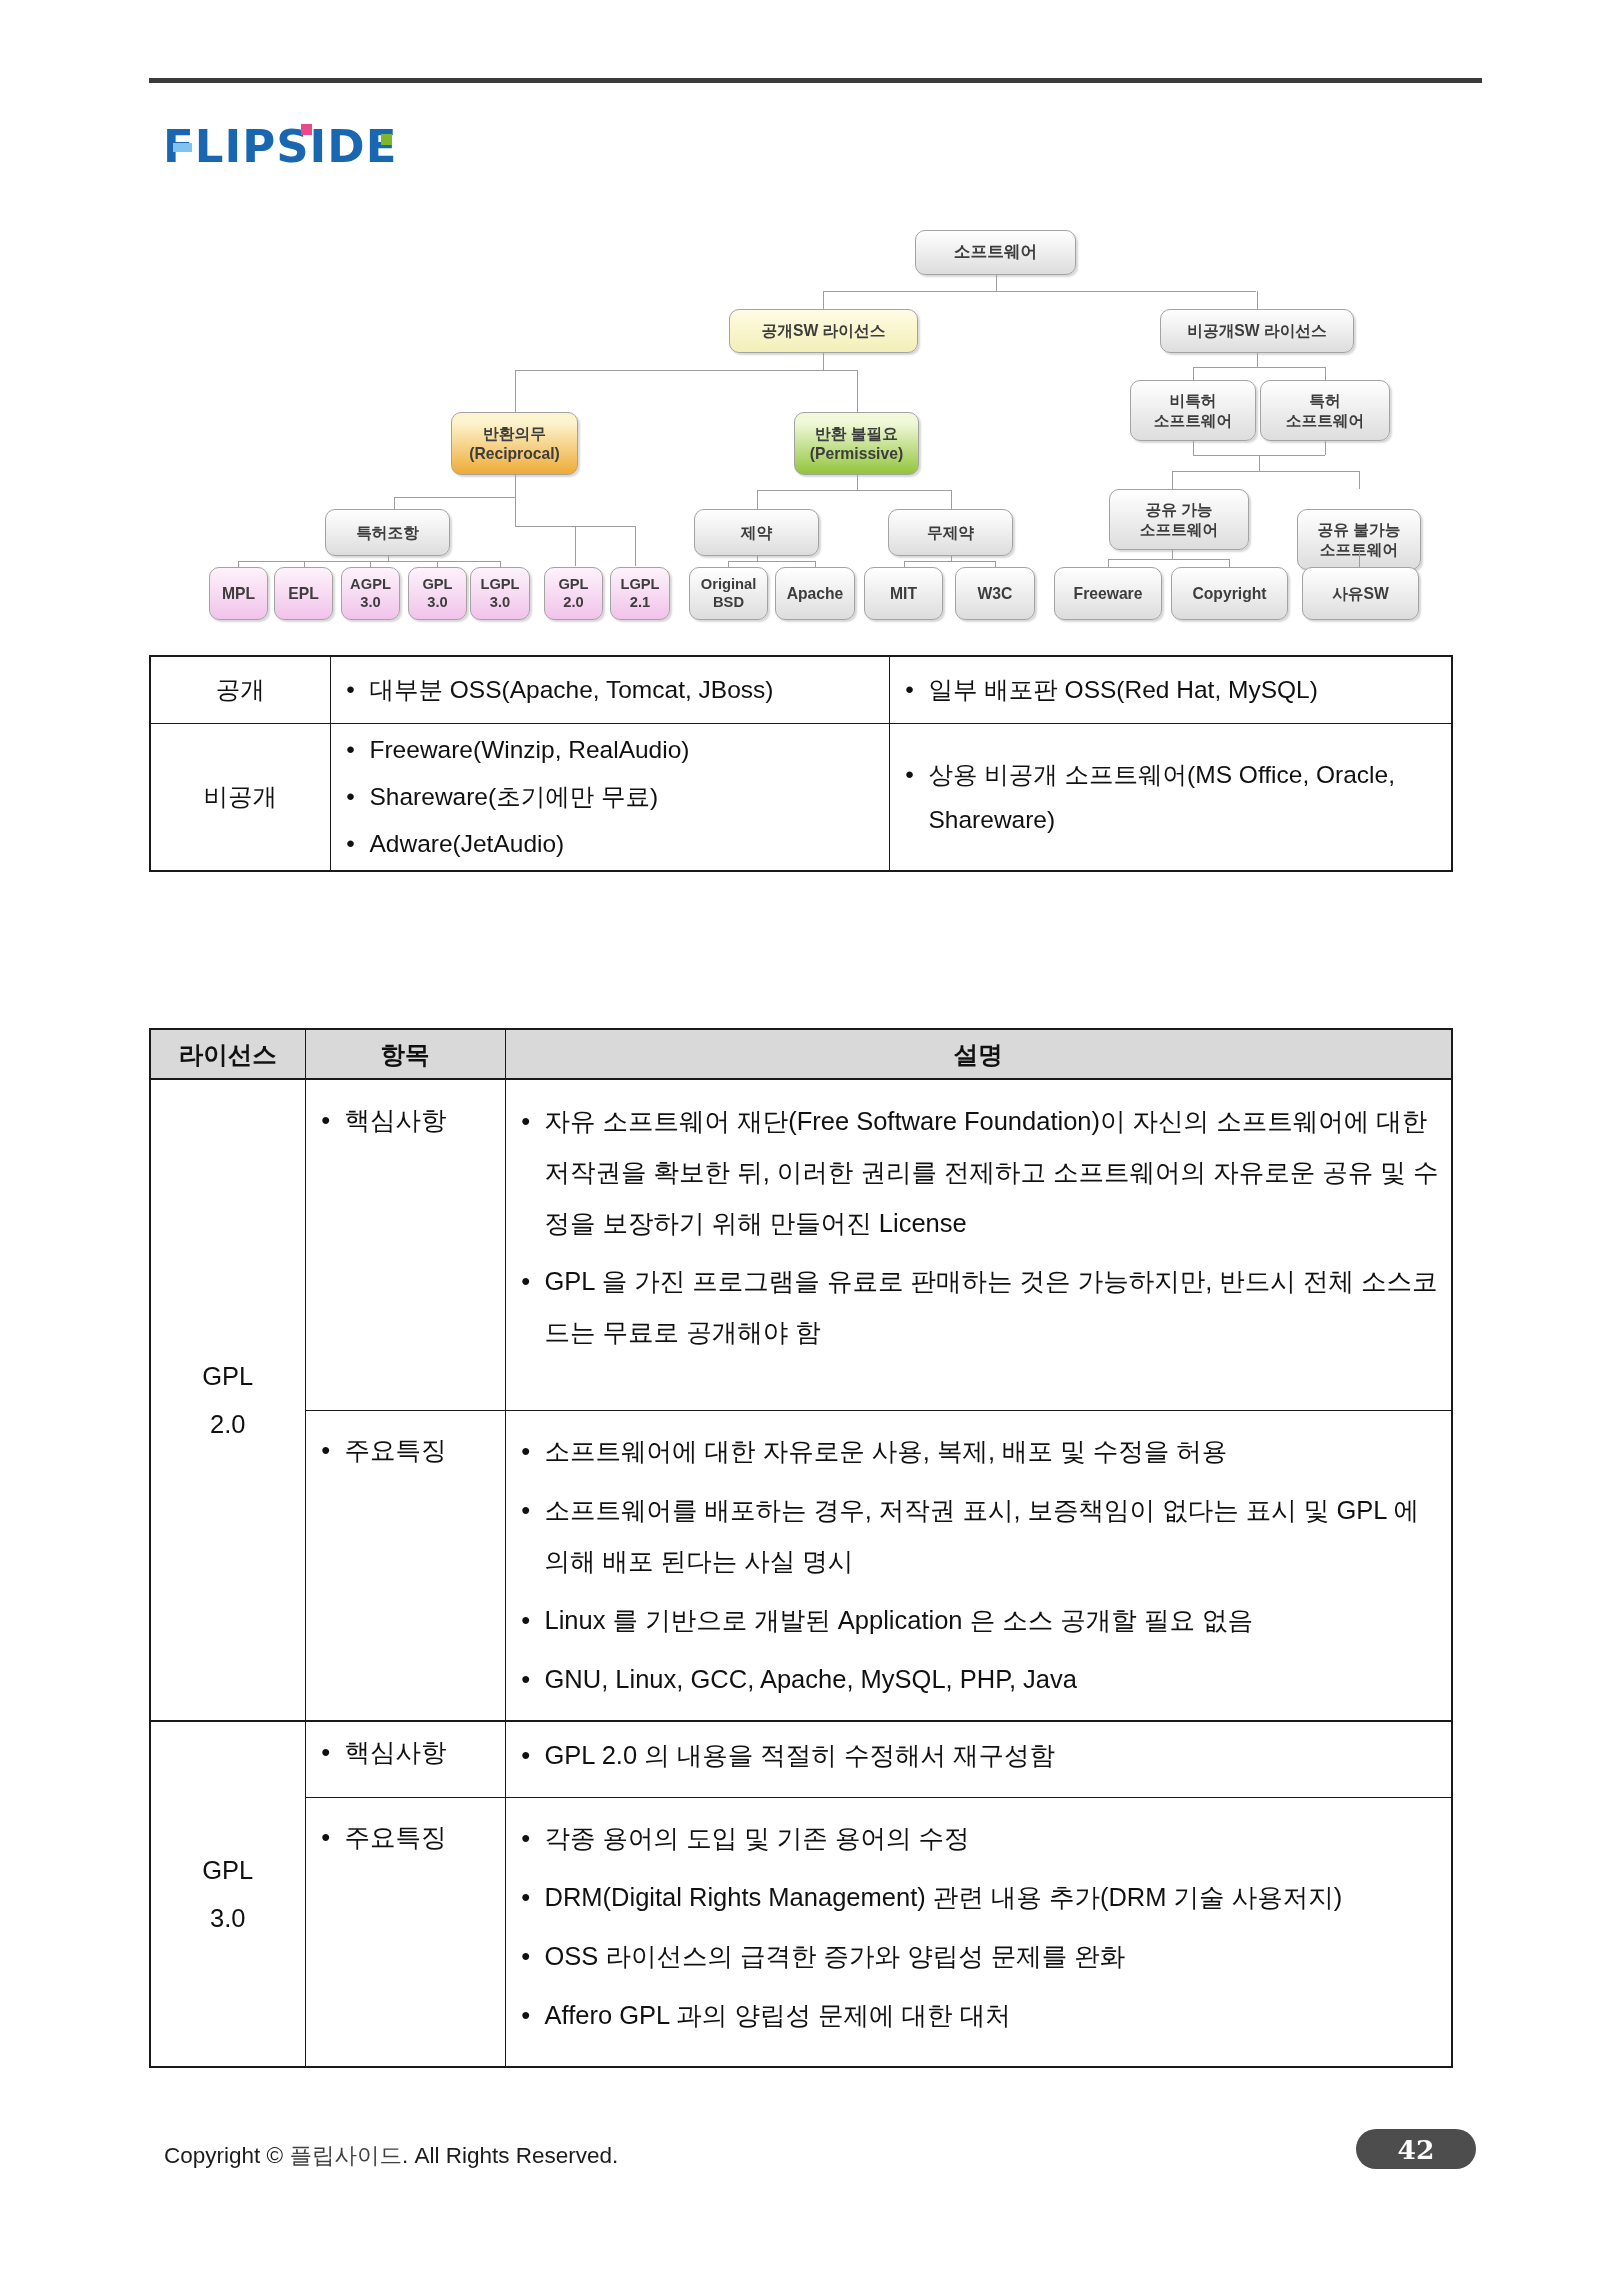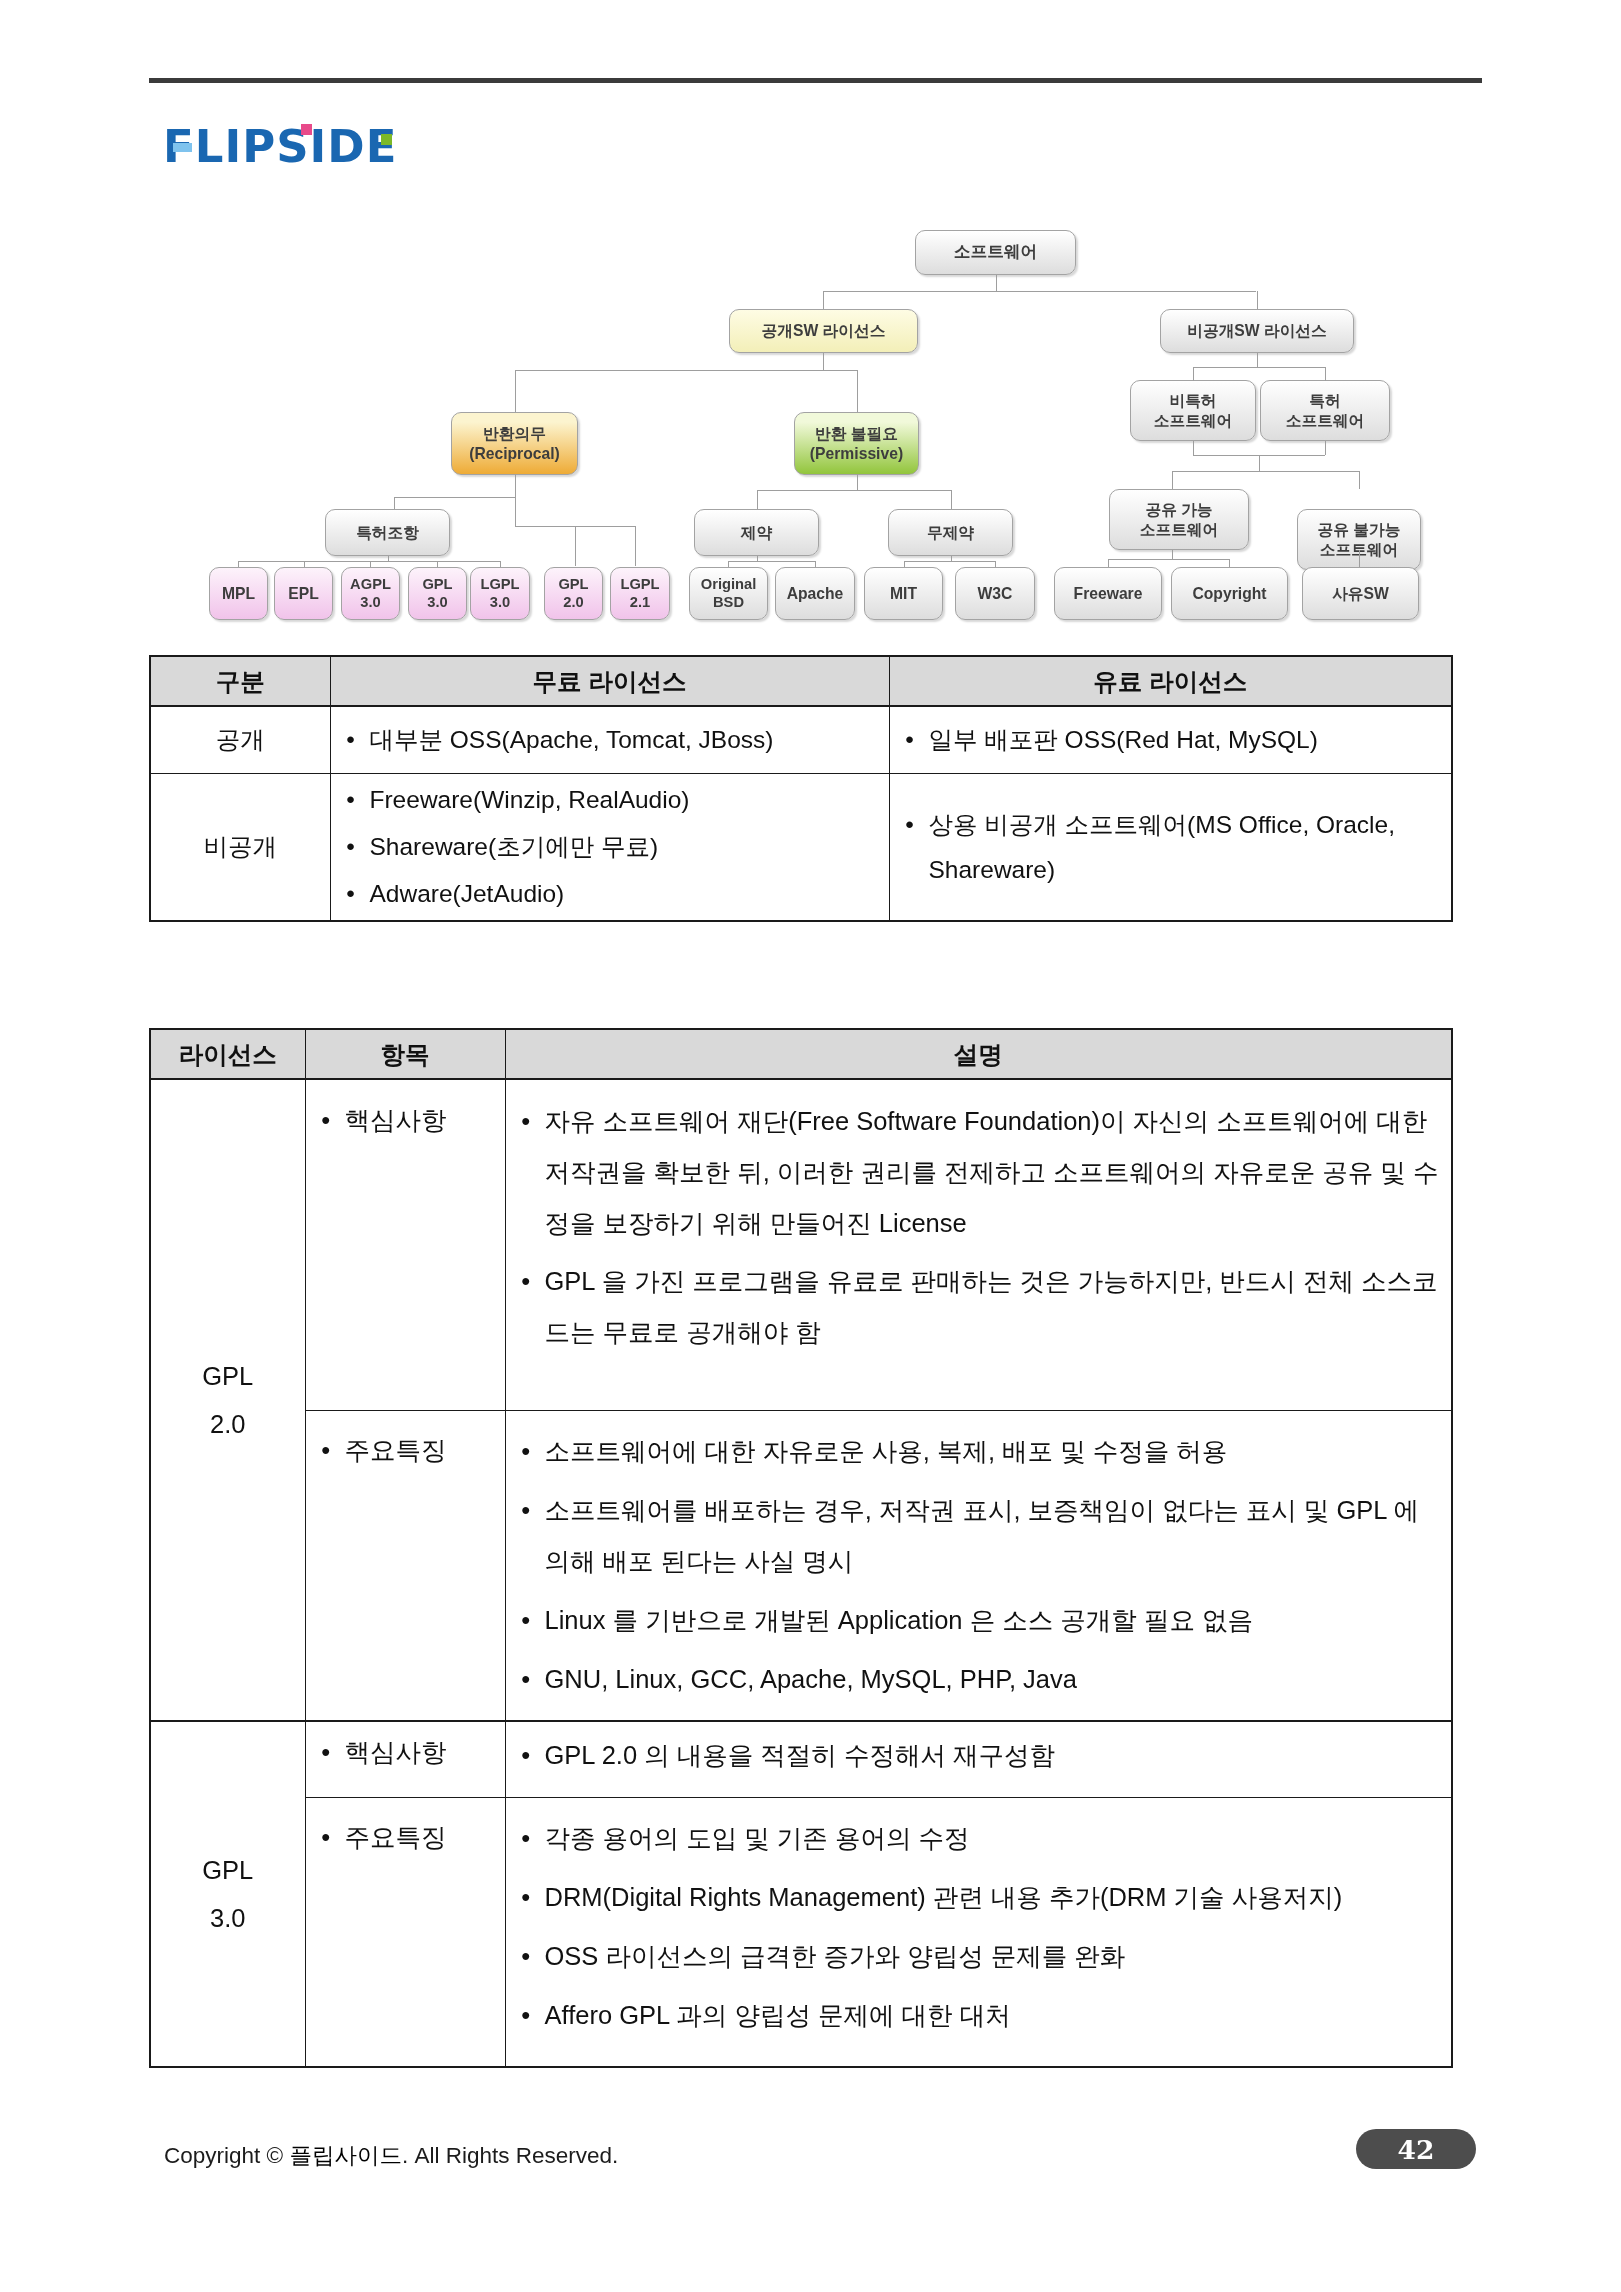--- a/index.html
+++ b/index.html
@@ -46,21 +46,21 @@
   .t2 .itc .bl{font-size:25.5px;line-height:33px;}
   .t2 .dsc{vertical-align:top;padding-top:15.7px;padding-bottom:7.8px;}
   .t2 .dsc .bl{font-size:25.5px;line-height:51px;margin-bottom:7.8px;}
   .t2 tr.sep td{border-top:2.9px solid #1a1a1a;}
 
   .section-title{position:absolute;left:167px;top:957px;font-size:28px;font-weight:bold;
         color:#000;letter-spacing:1px;}
 
   
   .footer{position:absolute;left:164px;top:2140px;font-size:22.5px;color:#1c1c1c;}
-  .footer .brand{color:#000000;}
+  .footer .brand{color:#404040;}
   .page-badge{position:absolute;left:1356px;top:2129px;width:120px;height:40px;background:#4d4d4d;
         border-radius:20.6px;color:#ffffff;display:flex;align-items:center;justify-content:center;
         font-family:"DejaVu Serif",serif;font-weight:bold;font-size:26.5px;}
 </style>
 </head>
 <body>
 
 <div class="page">
 
   <div class="top-rule"></div>
@@ -159,25 +159,20 @@
       <i class="ch" style="left: 1108px; top: 559px; width: 122px;"></i>
     </div>
 
   <table class="dtable t1">
     <colgroup>
         <col style="width:180px">
         <col style="width:559px">
         <col style="width:563px">
       </colgroup>
     <tbody>
-        <tr style="height:50px">
-      <th>구분</th>
-      <th>무료 라이선스</th>
-      <th>유료 라이선스</th>
-    </tr>
     <tr style="height:67px">
       <td class="cc">공개</td>
       <td>
             <div class="bl">대부분 OSS(Apache, Tomcat, JBoss)</div>
           </td>
       <td>
             <div class="bl">일부 배포판 OSS(Red Hat, MySQL)</div>
           </td>
     </tr>
     <tr style="height:148px">

